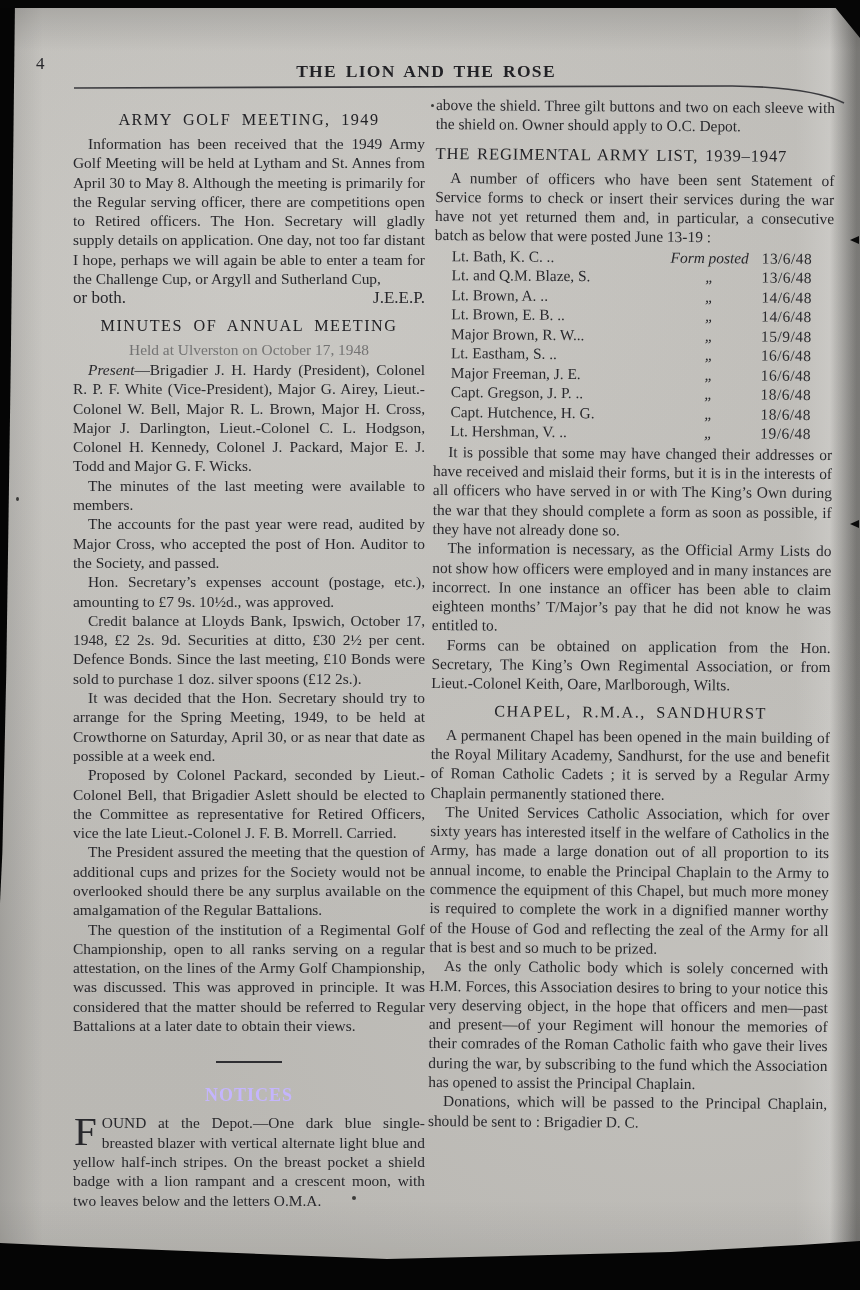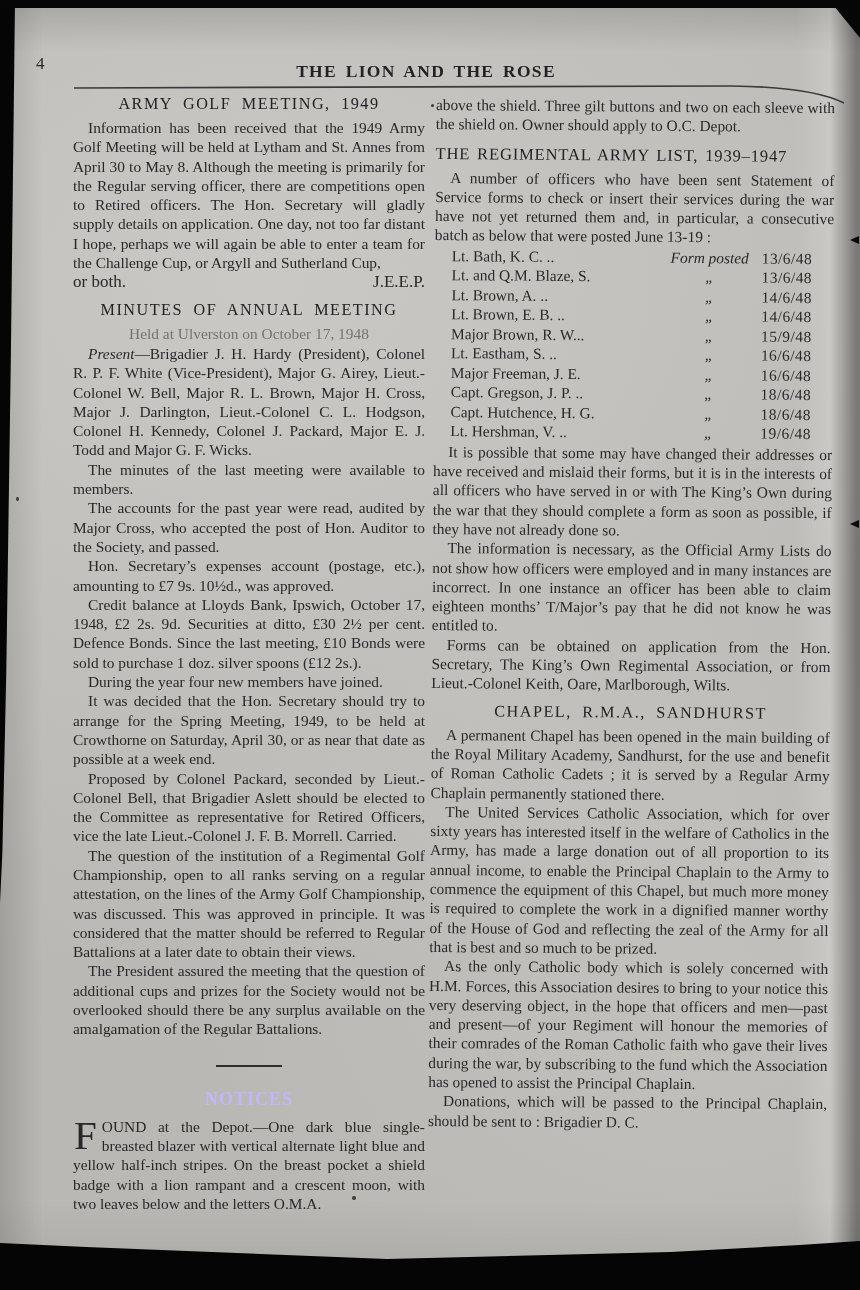--- a/index.html
+++ b/index.html
@@ -39,21 +39,21 @@
   .columns{position:absolute;left:73px;top:95px;width:762px;display:flex;gap:11px;}
   .col-left{width:352px;}
   .col-right{width:399px;transform:rotate(0.45deg);transform-origin:0 0;}
 
   p{margin:0;text-align:justify;font-size:15.4px;line-height:19.3px;color:#28282c;text-indent:15px;}
   p.noindent{text-indent:0;}
   .head-center{ text-align:center;font-size:16.2px;font-weight:normal;letter-spacing:1.5px;
     word-spacing:5px;margin:9px 0 4px;color:#222226;white-space:nowrap;}
   .head-left{ text-align:left;font-size:16.6px;font-weight:normal;letter-spacing:0.8px;
     word-spacing:2px;margin:10px 0 4px;color:#222226;white-space:nowrap;}
-  .head-first{margin-top:0;}
+  .head-first{margin-top:16px;}
   .subhead{text-align:center;font-size:15.4px;line-height:19.3px;color:#737373;margin:0 0 1px;}
   .present-lead{font-style:italic;}
   .closing-line{display:flex;justify-content:space-between;font-size:17px;line-height:19.3px;color:#28282c;}
 
   
   .army-table{margin:1px 0 1px;}
   .army-row{display:flex;font-size:15.4px;line-height:19.5px;color:#28282c;}
   .army-row .name{width:206px;padding-left:17px;white-space:nowrap;overflow:visible;}
   .army-row .mid{width:104px;text-align:center;white-space:nowrap;font-style:italic;}
   .army-row .date{flex:1;text-align:left;white-space:nowrap;letter-spacing:0.5px;}
@@ -89,25 +89,24 @@
 
     <div class="head-center">MINUTES OF ANNUAL MEETING</div>
     <div class="subhead">Held at Ulverston on October 17, 1948</div>
     <p><span class="present-lead">Present</span><span>—Brigadier J. H. Hardy (President), Colonel R. P. F. White (Vice-President), Major G. Airey, Lieut.-Colonel W. Bell, Major R. L. Brown, Major H. Cross, Major J. Darlington, Lieut.-Colonel C. L. Hodgson, Colonel H. Kennedy, Colonel J. Packard, Major E. J. Todd and Major G. F. Wicks.</span></p>
     <div>
 
     <p>The minutes of the last meeting were available to members.</p>
         <p>The accounts for the past year were read, audited by Major Cross, who accepted the post of Hon. Auditor to the Society, and passed.</p>
         <p>Hon. Secretary’s expenses account (postage, etc.), amounting to £7 9s. 10½d., was approved.</p>
         <p>Credit balance at Lloyds Bank, Ipswich, October 17, 1948, £2 2s. 9d.  Securities at ditto, £30 2½ per cent. Defence Bonds.  Since the last meeting, £10 Bonds were sold to purchase 1 doz. silver spoons (£12 2s.).</p>
-        <p>During the year four new members have joined.</p>
         <p>It was decided that the Hon. Secretary should try to arrange for the Spring Meeting, 1949, to be held at Crowthorne on Saturday, April 30, or as near that date as possible at a week end.</p>
         <p>Proposed by Colonel Packard, seconded by Lieut.-Colonel Bell, that Brigadier Aslett should be elected to the Committee as representative for Retired Officers, vice the late Lieut.-Colonel J. F. B. Morrell.  Carried.</p>
+        <p>The President assured the meeting that the question of additional cups and prizes for the Society would not be overlooked should there be any surplus available on the amalgamation of the Regular Battalions.</p>
         <p>The question of the institution of a Regimental Golf Championship, open to all ranks serving on a regular attestation, on the lines of the Army Golf Championship, was discussed.  This was approved in principle.  It was considered that the matter should be referred to Regular Battalions at a later date to obtain their views.</p>
-        <p>The President assured the meeting that the question of additional cups and prizes for the Society would not be overlooked should there be any surplus available on the amalgamation of the Regular Battalions.</p>
       </div>
 
     <div class="divider"></div>
     <div class="notices-head">NOTICES</div>
     <p class="noindent"><span class="dropcap">F</span><span>OUND at the Depot.—One dark blue single-breasted blazer with vertical alternate light blue and yellow half-inch stripes.  On the breast pocket a shield badge with a lion rampant and a crescent moon, with two leaves below and the letters O.M.A.</span></p>
   </div>
 
   <div class="col-right">
     <p class="noindent">above the shield.  Three gilt buttons and two on each sleeve with the shield on.  Owner should apply to O.C. Depot.</p>
 

